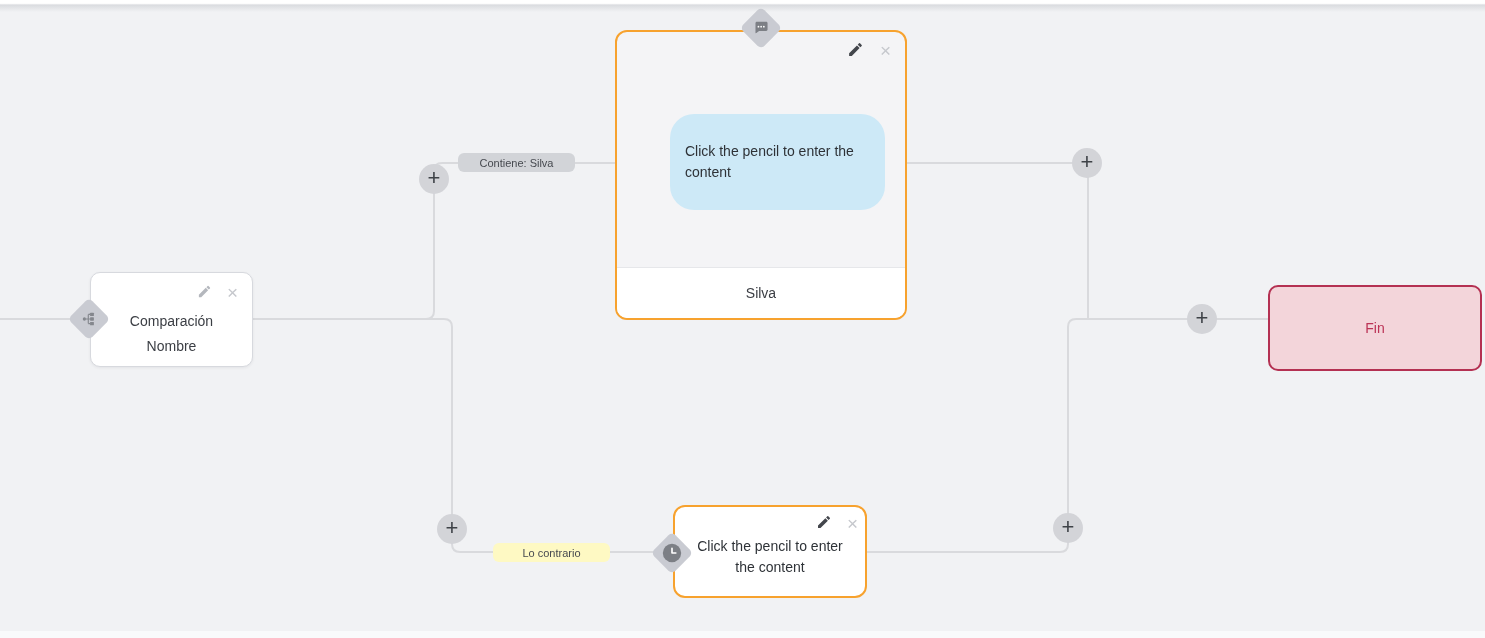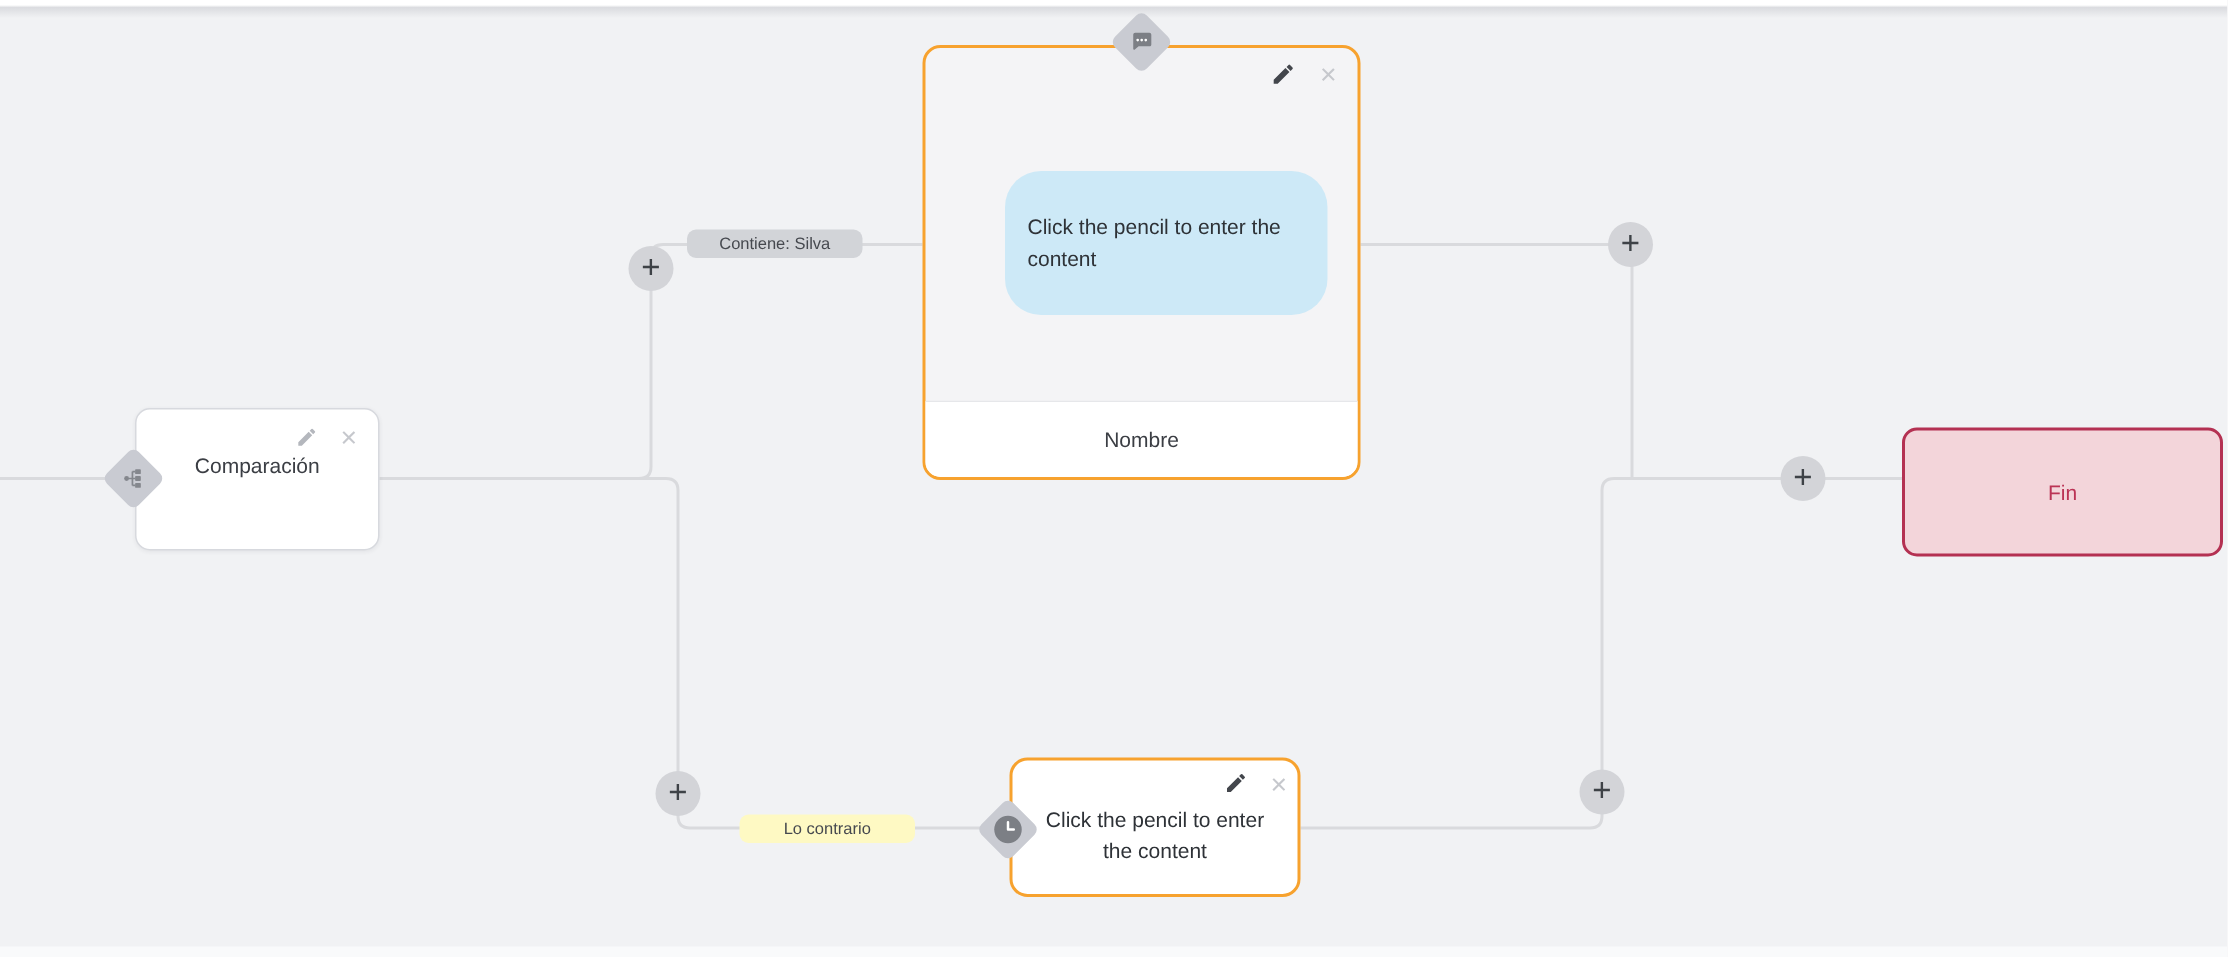--- a/index.html
+++ b/index.html
@@ -52,21 +52,21 @@
   .node .tools{position:absolute;top:0;left:0;right:0;height:30px;}
   .icon-btn{position:absolute;cursor:pointer;background:none;border:none;padding:0;line-height:0;}
   .close-x{font-size:19px;color:#c6c8cd;font-weight:400;line-height:18px;}
 
   
   .node.comparison{
     left:90px;top:272px;width:163px;height:95px;background:#ffffff;
     border:1px solid #d7d9de;box-shadow:0 1px 3px rgba(40,44,52,.07);
   }
   .node.comparison .title{
-    margin-top:25px;text-align:center;font-size:14px;color:#3b3e44;line-height:25px;
+    margin-top:36px;text-align:center;font-size:14px;color:#3b3e44;line-height:25px;
   }
 
   
   .node.message{
     left:615px;top:30px;width:292px;height:290px;background:#f4f4f6;
     border:2px solid #f7a22e;border-radius:12px;
   }
   .bubble{
     position:absolute;left:53px;top:82px;width:215px;height:96px;
     background:#cde9f7;border-radius:24px;box-sizing:border-box;
@@ -125,20 +125,21 @@
     <div class="tools">
       <button class="icon-btn" style="left:106px;top:11px;">
         <svg width="15" height="15" viewBox="0 0 24 24" fill="#b4b7bd">
             <path d="M3 17.25V21h3.75L17.81 9.94l-3.75-3.75L3 17.25zM20.71 7.04a1 1 0 0 0 0-1.41l-2.34-2.34a1 1 0 0 0-1.41 0l-1.83 1.83 3.75 3.75 1.83-1.83z"></path>
           </svg>
       </button>
       <button class="icon-btn close-x" style="left:136px;top:11px;">×</button>
     </div>
     <div class="title">
       <div>Comparación</div>
+      <div>Nombre</div>
     </div>
   </div>
 
   <div class="diamond" style="left:74px;top:304px;">
     <span class="dicon">
       <svg width="17" height="17" viewBox="0 0 24 24">
         <g fill="#84878d" stroke="#84878d">
           <circle cx="5.5" cy="12" r="2.3" stroke="none"></circle>
           <path d="M7.5 12 H 11" stroke-width="1.6" fill="none"></path>
           <path d="M11 5.5 V 18.5" stroke-width="1.6" fill="none"></path>
@@ -157,21 +158,21 @@
         <svg width="17" height="17" viewBox="0 0 24 24" fill="#43464c">
             <path d="M3 17.25V21h3.75L17.81 9.94l-3.75-3.75L3 17.25zM20.71 7.04a1 1 0 0 0 0-1.41l-2.34-2.34a1 1 0 0 0-1.41 0l-1.83 1.83 3.75 3.75 1.83-1.83z"></path>
           </svg>
       </button>
       <button class="icon-btn close-x" style="left:263px;top:10px;">×</button>
     </div>
     <div class="bubble">
       <span class="bubble-text">Click the pencil to enter the content</span>
     </div>
     <div class="footer">
-      <span>Nombre</span>
+      <span>Silva</span>
     </div>
   </div>
 
   <div class="diamond" style="left:746px;top:13px;">
     <span class="dicon">
       <svg width="17" height="17" viewBox="0 0 24 24">
         <path fill="#7c7f85" d="M4 3.5h16c1.1 0 2 .9 2 2v10c0 1.1-.9 2-2 2H9l-4.2 3.4c-.5.4-1.3 0-1.3-.7V5.5c0-1.1 .9-2 2-2z" transform="translate(1,0) scale(0.92)"></path>
         <circle cx="8.4" cy="10.2" r="1.25" fill="#ffffff"></circle>
         <circle cx="12.2" cy="10.2" r="1.25" fill="#ffffff"></circle>
         <circle cx="16" cy="10.2" r="1.25" fill="#ffffff"></circle>

